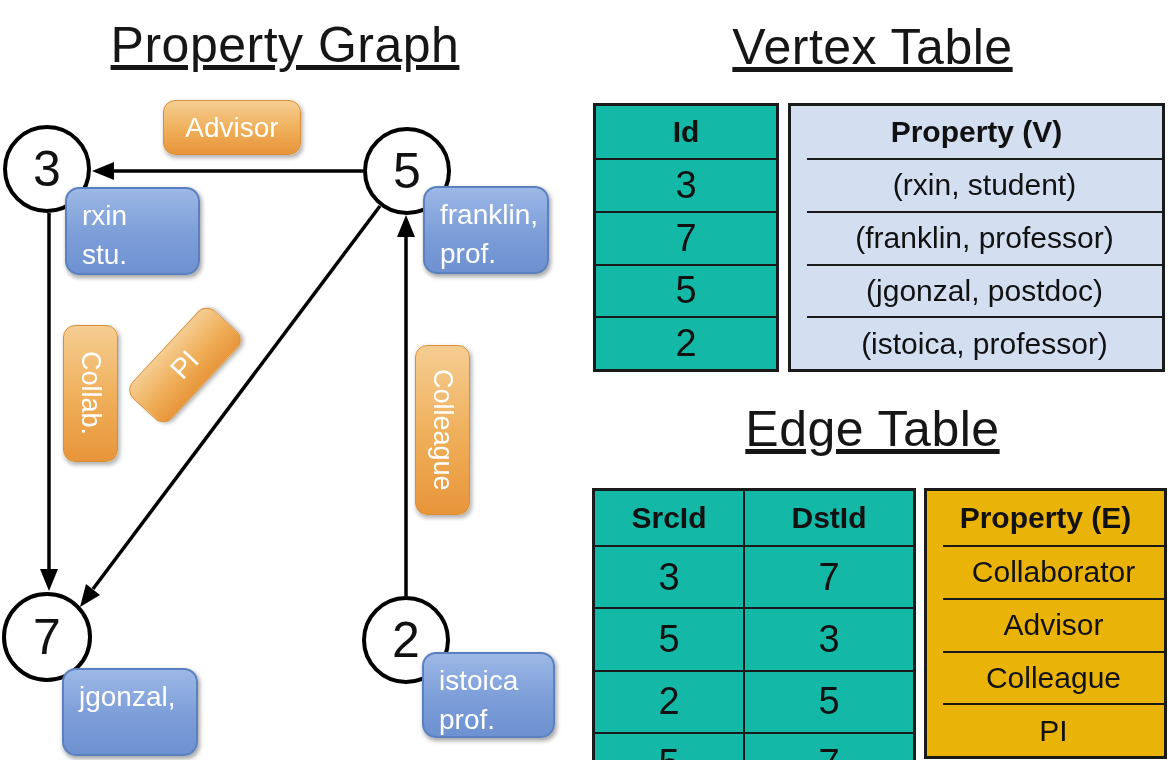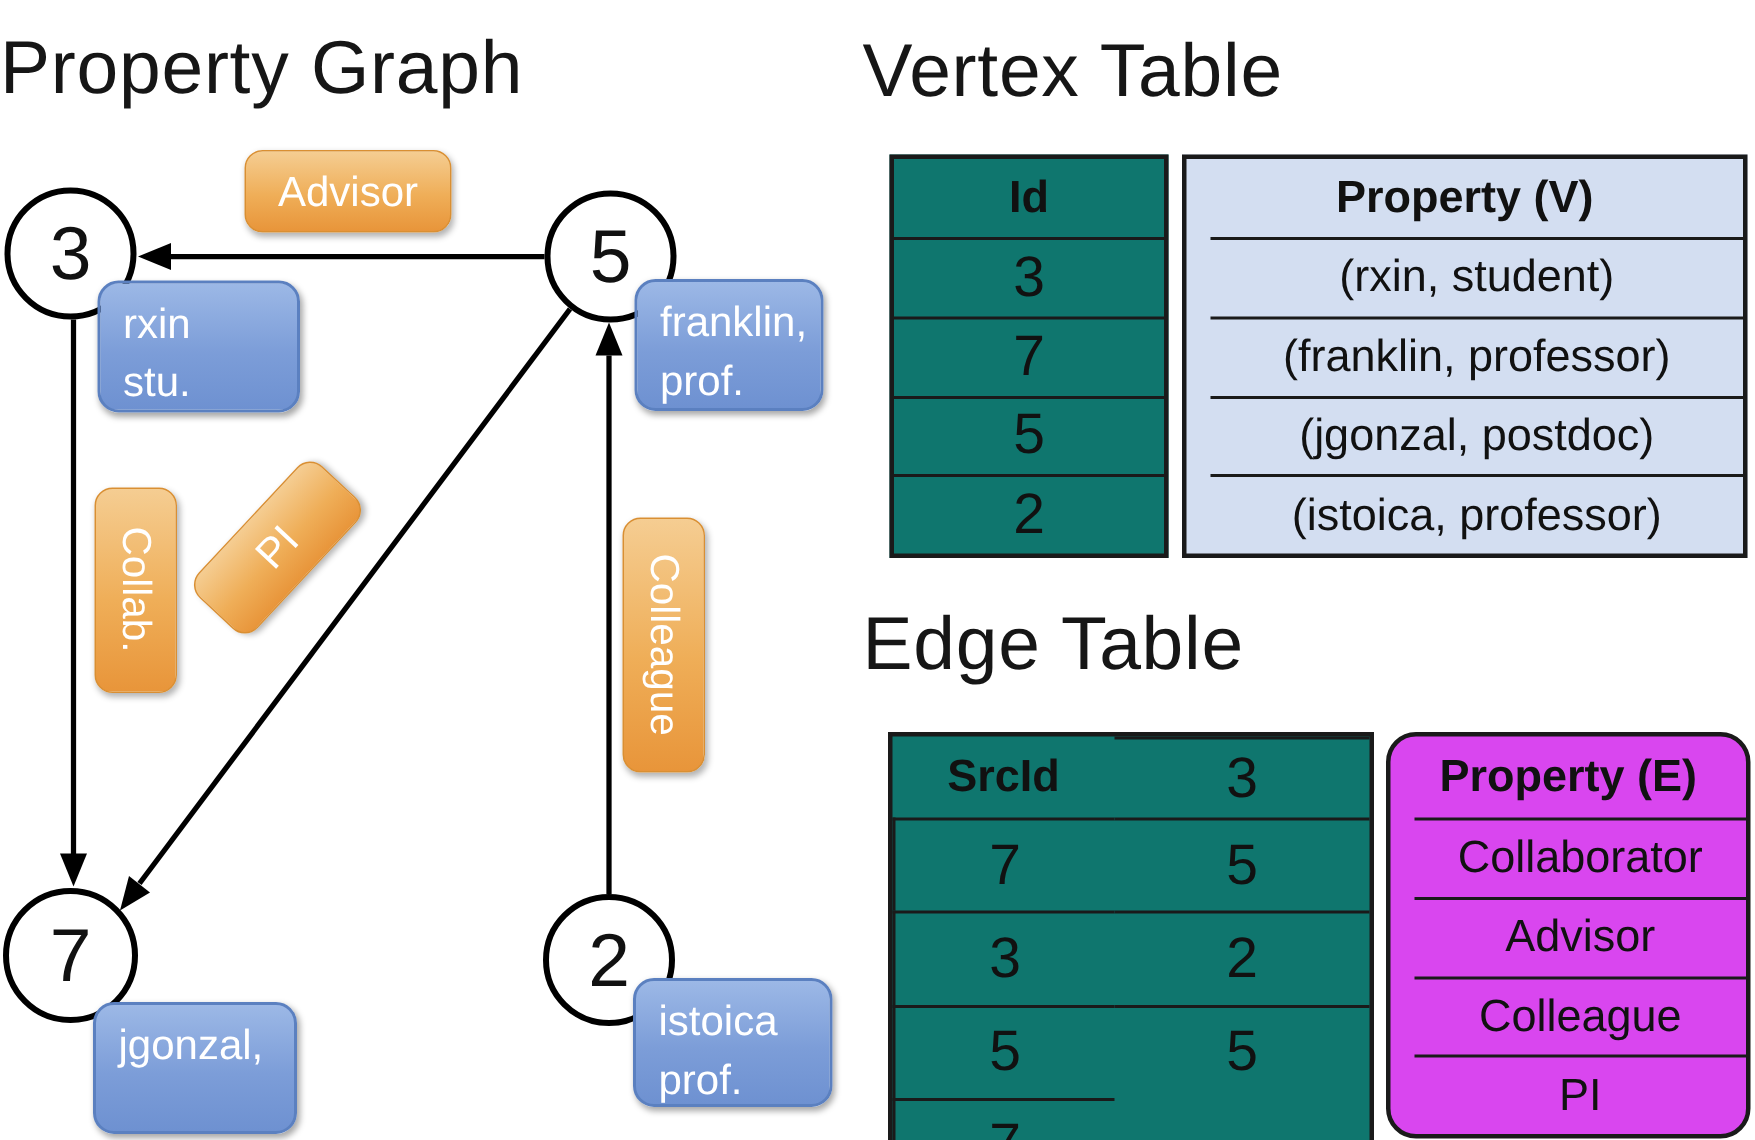--- a/index.html
+++ b/index.html
@@ -1,21 +1,21 @@
 <!DOCTYPE html>
 <html><head>
 <meta charset="utf-8">
 <style>
   * { margin:0; padding:0; box-sizing:border-box; }
   html,body { background:#fff; }
   #stage {
     position:relative; width:1170px; height:760px; overflow:hidden;
     background:#fff; font-family:"Liberation Sans", sans-serif; color:#111;
   }
-  .title { position:absolute; text-align:left; font-size:50px; font-weight:400; color:#161616; letter-spacing:0.5px; }
+  .title { position:absolute; text-align:center; font-size:50px; font-weight:400; color:#161616; letter-spacing:0.5px;text-decoration:underline; }
   #edges-svg { position:absolute; left:0; top:0; }
 
   .circle {
     position:absolute; background:#fff; border:4px solid #000; border-radius:50%;
     display:flex; align-items:center; justify-content:center;
     font-size:50px; color:#111;
   }
   .vprop {
     position:absolute; border-radius:14px; color:#fff;
     background:linear-gradient(180deg,#9cb8e6 0%, #7c9dd8 55%, #6e91d1 100%);
@@ -23,29 +23,29 @@
     font-size:28px; line-height:39px; padding:7px 0 0 15px;
   }
   .elabel {
     position:absolute; border-radius:12px; color:#fff;
     background:linear-gradient(180deg,#f5cd92 0%, #efae58 55%, #e8953a 100%);
     border:1.5px solid #d98f33; box-shadow:1.5px 2.5px 4px rgba(0,0,0,.3);
     display:flex; align-items:center; justify-content:center; font-size:28px;
   }
   .vert { writing-mode:vertical-rl; }
 
-  .tblock { position:absolute; border:3px solid #1a1a1a; display:grid; background:#0f766e; }
+  .tblock { position:absolute; border:3px solid #1a1a1a; display:grid; background:#14b8a6; }
   .cell { display:flex; align-items:center; justify-content:center; color:#111; }
   .cell.bt { border-top:2.5px solid #1a1a1a; }
   .cell.bl { border-left:2.5px solid #1a1a1a; }
   .hdr { font-weight:bold; font-size:30px; }
   .num { font-size:38px; }
   .txt { font-size:30px;margin-left:16px; }
   .bluefill { background:#d3def1; }
-  .tanfill  { background:#d946ef;border-radius:20px; }
+  .tanfill  { background:#eab308; }
 </style>
 </head>
 <body>
 
 <div id="stage">
 
   <div class="title" style="left:0; top:16px; width:570px;">Property Graph</div>
 
   <svg id="edges-svg" width="570" height="760" viewBox="0 0 570 760">
 
@@ -119,20 +119,21 @@
     <div class="cell txt bt">(rxin, student)</div>
     <div class="cell txt bt">(franklin, professor)</div>
     <div class="cell txt bt">(jgonzal, postdoc)</div>
     <div class="cell txt bt">(istoica, professor)</div>
   </div>
 
   <div class="title" style="left:575px; top:400px; width:595px;">Edge Table</div>
 
   <div class="tblock" style="left:592px; top:488px; width:324px; height:309px; grid-template-columns:148px 1fr; grid-template-rows:54px 1fr 1fr 1fr 1fr;">
     <div class="cell hdr">SrcId</div>
+    <div class="cell hdr bl">DstId</div>
     <div class="cell num bt">3</div>
     <div class="cell num bt bl">7</div>
     <div class="cell num bt">5</div>
     <div class="cell num bt bl">3</div>
     <div class="cell num bt">2</div>
     <div class="cell num bt bl">5</div>
     <div class="cell num bt">5</div>
     <div class="cell num bt bl">7</div>
   </div>
 

